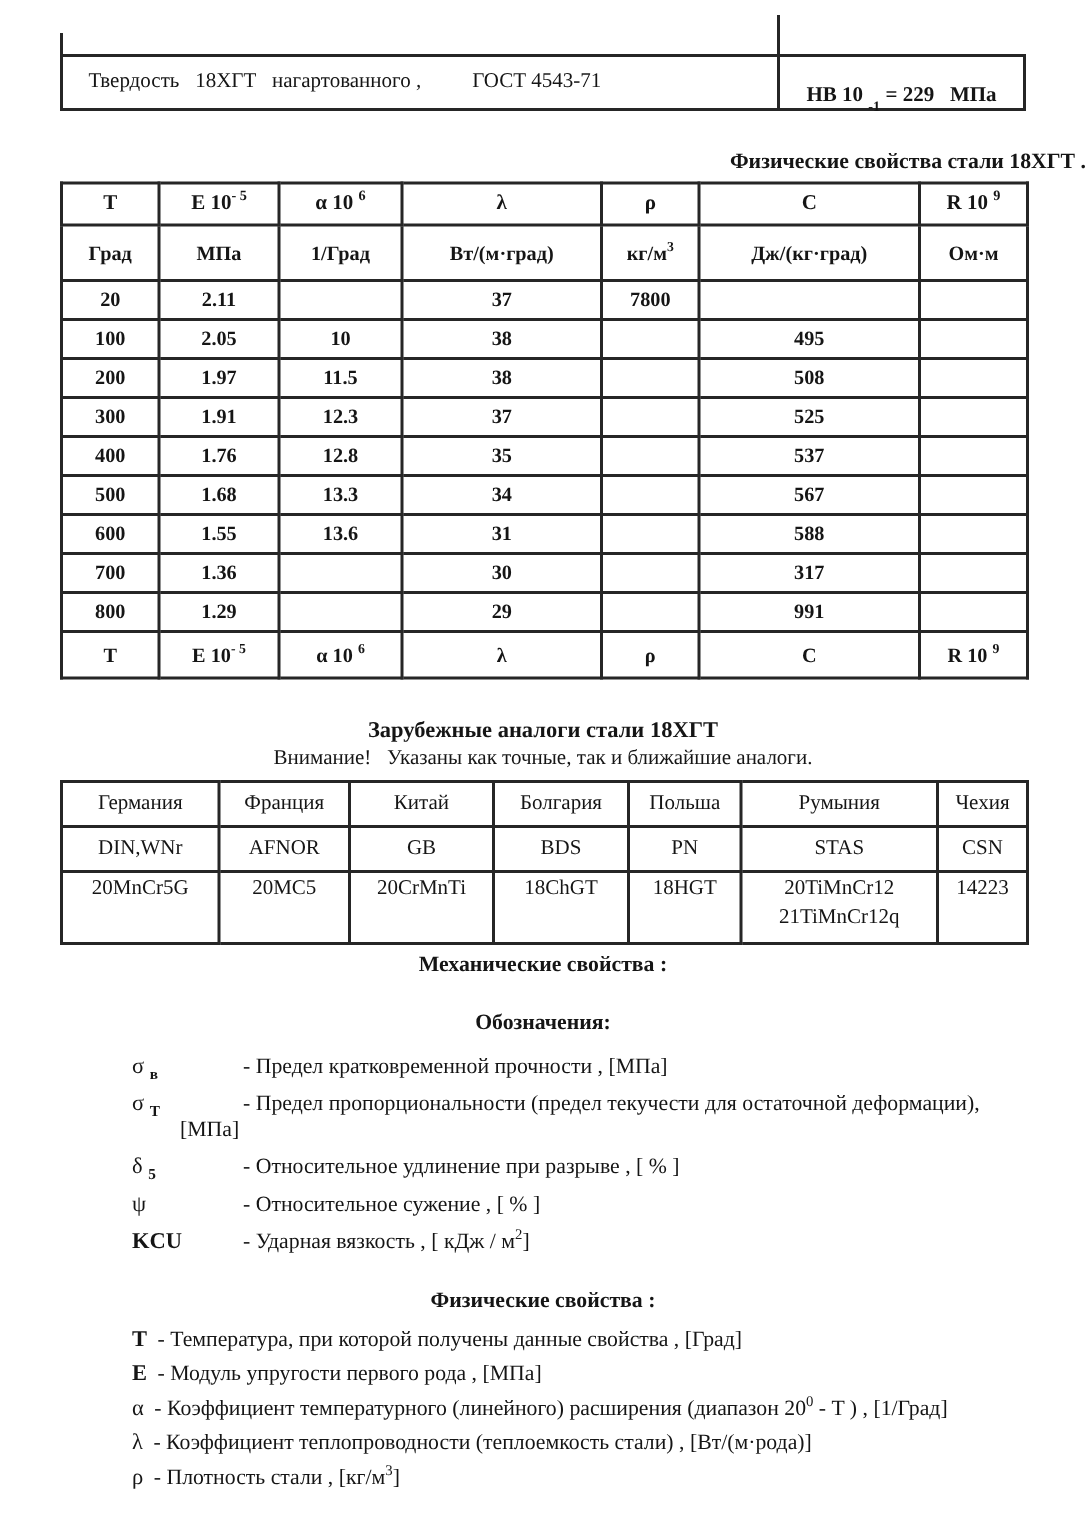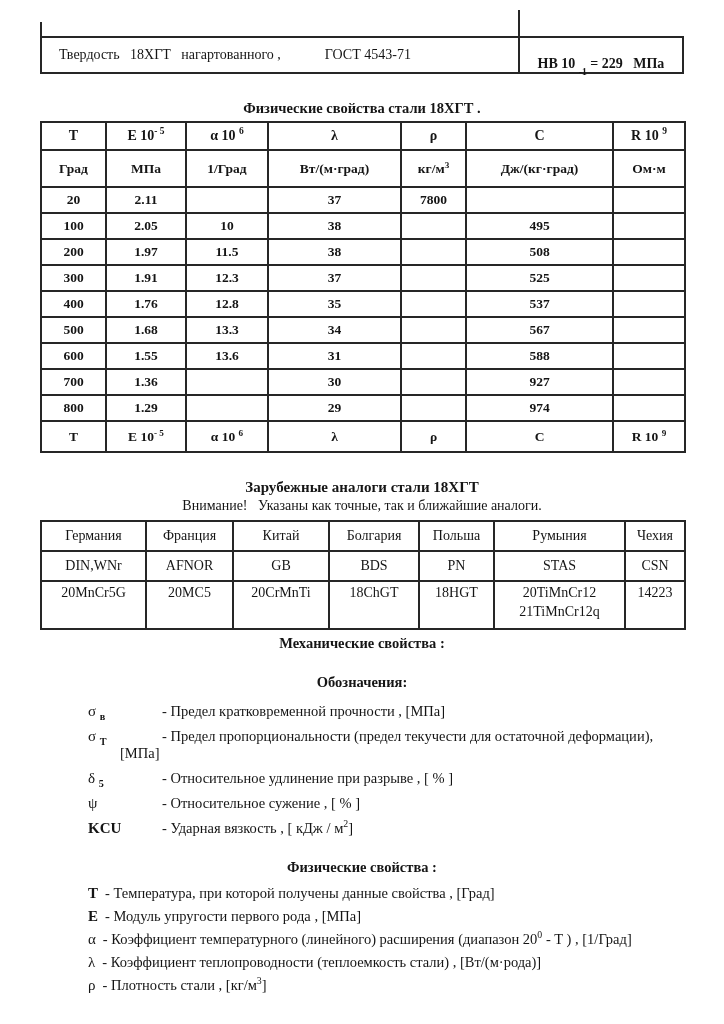--- a/index.html
+++ b/index.html
@@ -13,26 +13,26 @@
   }
   sup,sub{font-size:0.68em;line-height:0;}
   .pre{white-space:pre;}
 
   
   .hardness-wrap{position:relative;margin:36px 0 0 40px;width:644px;}
   .stub{position:absolute;width:2px;background:#262626;}
   .stub-left{left:0;top:-14px;height:14px;}
   .stub-mid{left:478px;top:-26px;height:26px;}
   .hardness-row{display:flex;border:2px solid #262626;height:34px;box-sizing:content-box;}
-  .h-left{flex:1;display:flex;align-items:center;padding-left:17px;gap:44px;font-size:14px;}
+  .h-left{flex:1;display:flex;align-items:center;padding-left:17px;gap:34px;font-size:14px;}
   .h-right{width:162px;border-left:2px solid #262626;display:flex;align-items:flex-end;justify-content:center;
            font-weight:bold;font-size:14px;white-space:pre;}
 
   
-  .tbl-title{margin-top:26px;text-align:center;font-weight:bold;font-size:14.5px;}
+  .tbl-title{margin-top:26px;text-align:right;font-weight:bold;font-size:14.5px;}
   .tbl-title2{margin-top:26px;text-align:center;font-weight:bold;font-size:15px;}
   .note{margin-top:2px;text-align:center;font-size:14px;white-space:pre;}
   .sec-title{text-align:center;font-weight:bold;font-size:14.5px;}
   .sec-obozn{margin-top:22px;}
   .sec-mech{margin-top:5px;}
   .sec-phys{margin-top:18px;}
 
   
   table{border-collapse:collapse;margin-left:40px;table-layout:fixed;}
   td{border:2px solid #262626;text-align:center;padding:0;overflow:hidden;}
@@ -169,30 +169,30 @@
           <td></td>
           <td>588</td>
           <td></td>
         </tr>
         <tr class="row">
           <td>700</td>
           <td>1.36</td>
           <td></td>
           <td>30</td>
           <td></td>
-          <td>927</td>
+          <td>317</td>
           <td></td>
         </tr>
         <tr class="row">
           <td>800</td>
           <td>1.29</td>
           <td></td>
           <td>29</td>
           <td></td>
-          <td>974</td>
+          <td>991</td>
           <td></td>
         </tr>
         <tr class="ftr">
           <td><span>T</span></td>
           <td><span>E 10</span><sup>- 5</sup></td>
           <td><span>α 10 </span><sup>6</sup></td>
           <td><span>λ</span></td>
           <td><span>ρ</span></td>
           <td><span>C</span></td>
           <td><span>R 10 </span><sup>9</sup></td>

